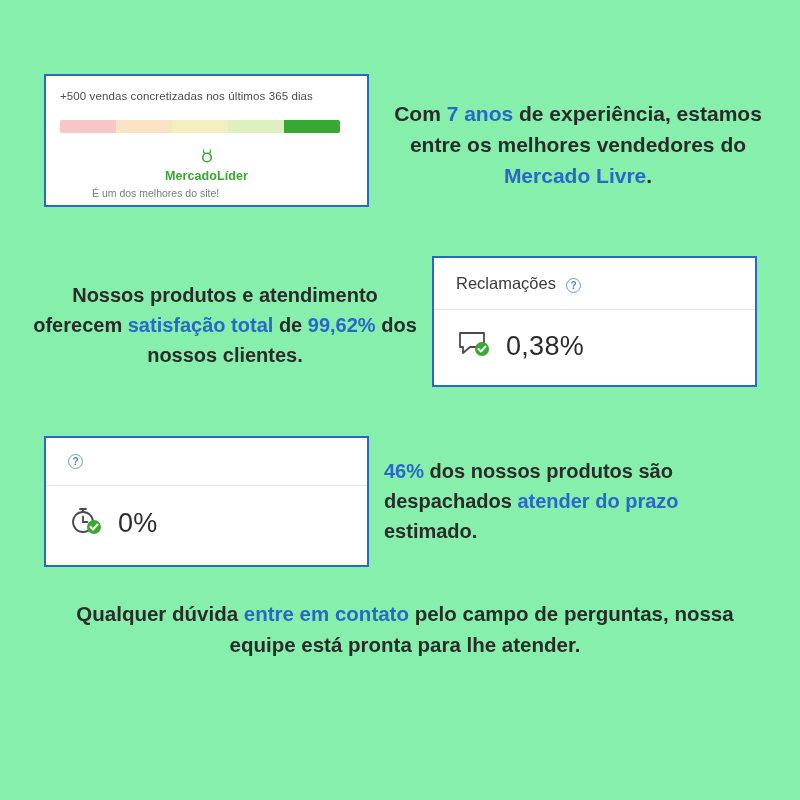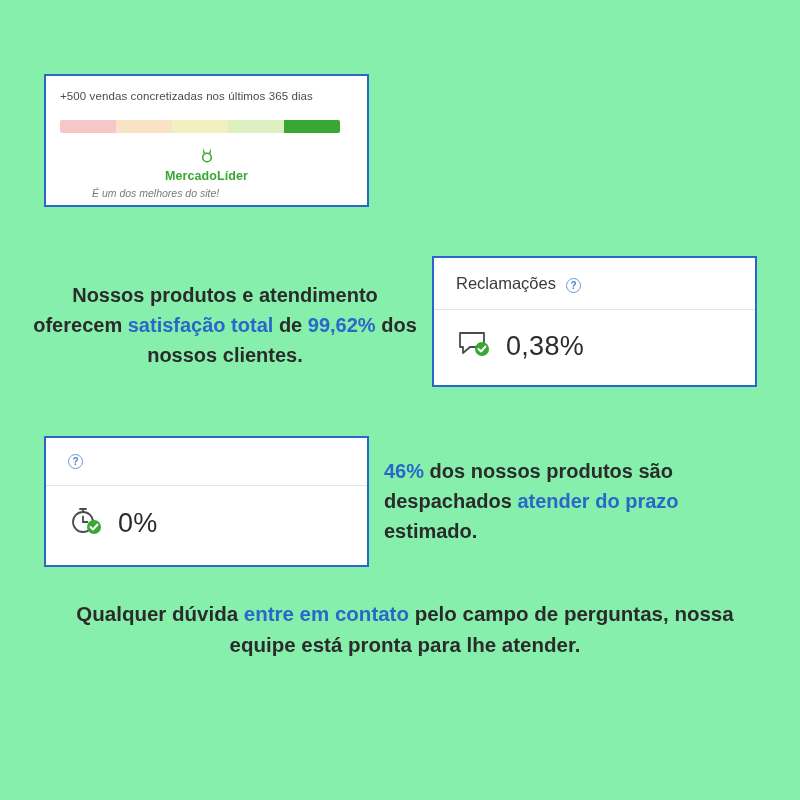--- a/index.html
+++ b/index.html
@@ -70,21 +70,20 @@
     font-size: 12.5px;
     color: #39a832;
     font-weight: 600;
     letter-spacing: .1px;
   }
   .lider-sub {
     font-size: 10.5px;
     color: #7a7a7a;
     margin-top: 4px;
     margin-left: 32px;
-    font-style: italic;
   }
 
   
   .text-exp {
     position: absolute;
     left: 378px;
     top: 98px;
     width: 400px;
     text-align: center;
     font-size: 21px;
@@ -207,20 +206,23 @@
           <path d="M3 1 L5 6 L3.2 6.4 Z" fill="#39a832"></path>
           <path d="M11 1 L9 6 L10.8 6.4 Z" fill="#39a832"></path>
           <circle cx="7" cy="10.5" r="4.3" fill="none" stroke="#39a832" stroke-width="1.6"></circle>
         </svg>
       </span>
       <span class="lider-name">MercadoLíder</span>
     </div>
     <div class="lider-sub">É um dos melhores do site!</div>
   </div>
 
+  <div class="text-exp">
+    <span>Com </span><b class="blue">7 anos</b><span> de experiência, estamos entre os melhores vendedores do </span><b class="blue">Mercado Livre</b><span>.</span>
+  </div>
 
   <div class="text-sat">
     <span>Nossos produtos e atendimento oferecem </span><b class="blue">satisfação total</b><span> de </span><b class="blue">99,62%</b><span> dos nossos clientes.</span>
   </div>
 
   <div class="card card-rec">
     <div class="card-head">
       <span class="card-head-title">Reclamações</span>
       <span class="help-icon">?</span>
     </div>

